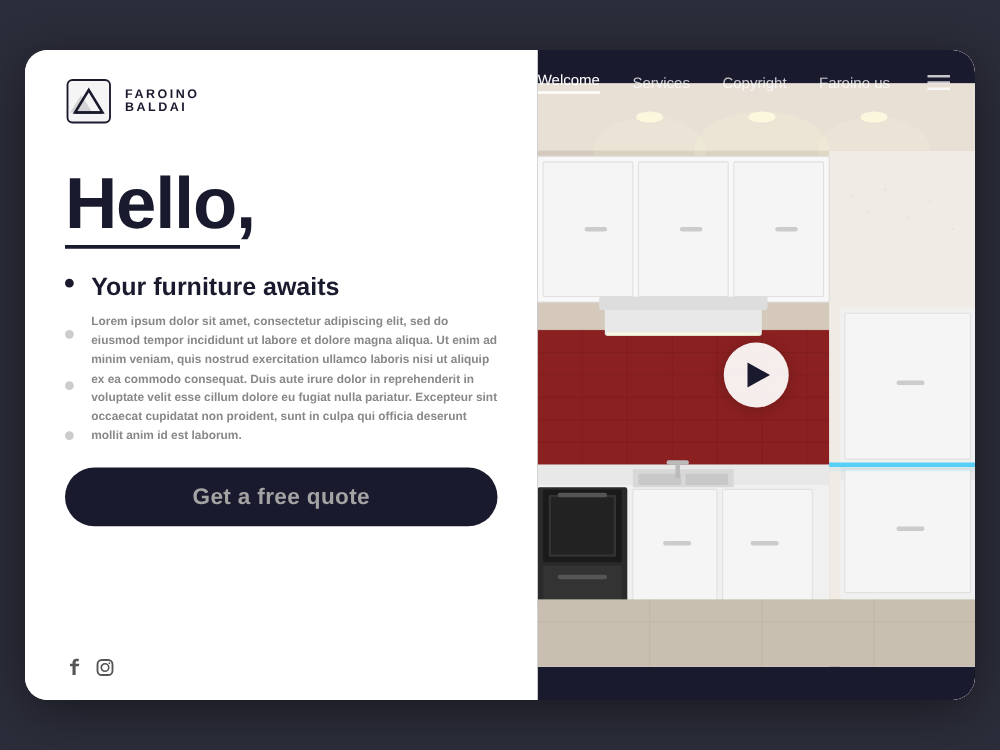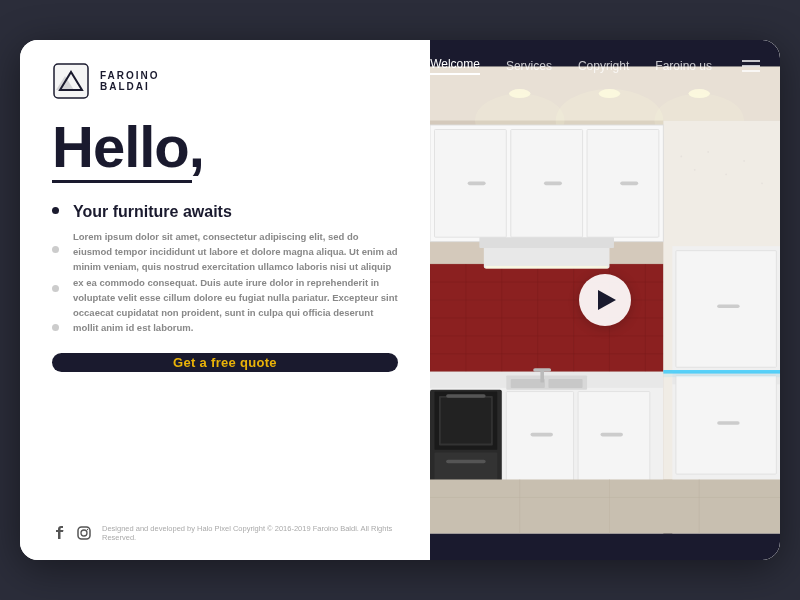--- a/index.html
+++ b/index.html
@@ -66,20 +66,21 @@
     .hello-section {
       margin-bottom: 10px;
     }
 
     .hello-title {
       font-size: 58px;
       font-weight: 900;
       color: #1a1a2e;
       line-height: 1;
       letter-spacing: -1px;
+      margin-top: 16px;
     }
 
     .hello-underline {
       width: 140px;
       height: 3px;
       background: #1a1a2e;
       margin-top: 4px;
       margin-bottom: 10px;
     }
 
@@ -122,41 +123,41 @@
       letter-spacing: -4px;
     }
 
     .text-content {
       flex: 1;
       position: relative;
       z-index: 1;
     }
 
     .text-content h2 {
-      font-size: 16px;
+      font-size: 20px;
       font-weight: 700;
       color: #1a1a2e;
       margin-bottom: 8px;
     }
 
     .text-content p {
       font-size: 9.5px;
       color: #888;
       line-height: 1.6;
       font-weight: bold;
     }
 
     .cta-button {
       display: inline-block;
       background: #1a1a2e;
-      color: #eab308;
+      color: #a3a3a3;
       border: none;
       border-radius: 30px;
-      padding: 2px 36px;
-      font-size: 13px;
+      padding: 13px 36px;
+      font-size: 18px;
       font-weight: 600;
       cursor: pointer;
       margin-bottom: 18px;
       letter-spacing: 0.3px;
     }
 
     .footer-bar {
       display: flex;
       align-items: center;
       gap: 10px;
@@ -311,21 +312,20 @@
         <svg class="social-icon" viewBox="0 0 16 16" fill="none" xmlns="http://www.w3.org/2000/svg">
           <path d="M9.5 3H11V1H9C7.3 1 6 2.3 6 4v1H4v2h2v7h2.5V7H11l.5-2H8.5V4c0-.6.4-1 1-1z" fill="#555"></path>
         </svg>
 
         <svg class="social-icon" viewBox="0 0 16 16" fill="none" xmlns="http://www.w3.org/2000/svg">
           <rect x="2" y="2" width="12" height="12" rx="3.5" stroke="#555" stroke-width="1.5" fill="none"></rect>
           <circle cx="8" cy="8" r="3" stroke="#555" stroke-width="1.3" fill="none"></circle>
           <circle cx="11.5" cy="4.5" r="0.7" fill="#555"></circle>
         </svg>
       </div>
-      <span class="footer-text">Designed and developed by Halo Pixel Copyright © 2016-2019 Faroino Baldi. All Rights Reserved.</span>
     </div>
   </div>
 
   <div class="right-panel">
 
     
     <div class="nav-bar">
       <a class="nav-item active">Welcome</a>
       <a class="nav-item">Services</a>
       <a class="nav-item">Copyright</a>

